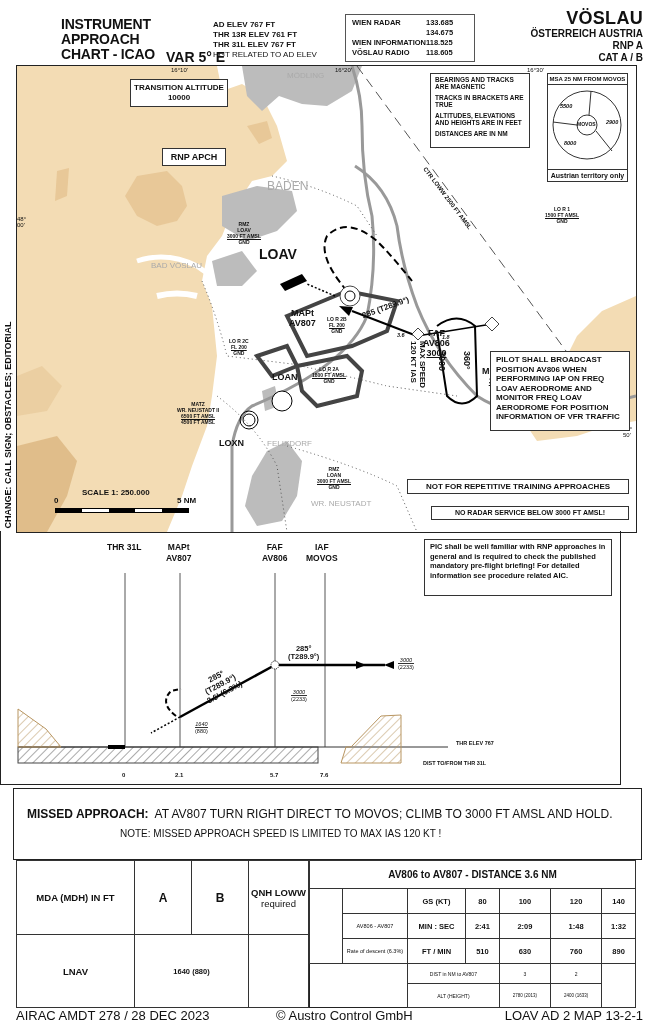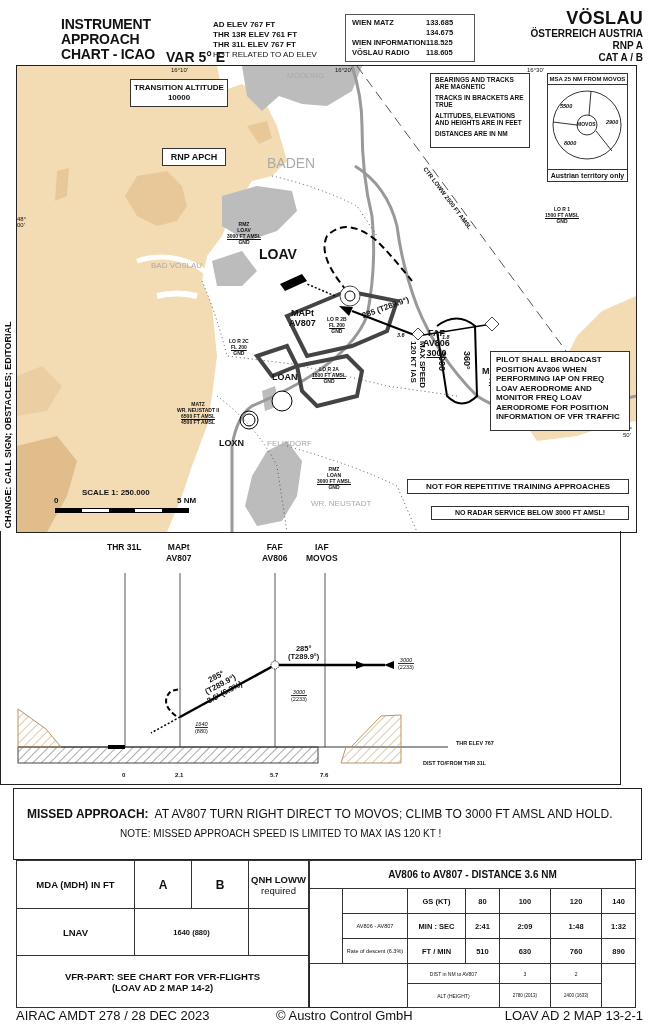--- a/index.html
+++ b/index.html
@@ -38,21 +38,21 @@
   <div>CHART - ICAO</div>
 </div>
 <div class="abs var">VAR 5° E</div>
 <div class="abs elev">
   <div>AD ELEV 767 FT</div>
   <div>THR 13R ELEV 761 FT</div>
   <div>THR 31L ELEV 767 FT</div>
   <div>HGT RELATED TO AD ELEV</div>
 </div>
 <div class="abs freqbox">
-  <span class="row" style="top:3px">WIEN MATZ</span>
+  <span class="row" style="top:3px">WIEN RADAR</span>
     <span class="val" style="top:3px">133.685</span>
   <span class="val" style="top:13px">134.675</span>
   <span class="row" style="top:23px">WIEN INFORMATION</span>
     <span class="val" style="top:23px">118.525</span>
   <span class="row" style="top:33px">VÖSLAU RADIO</span>
     <span class="val" style="top:33px">118.605</span>
 </div>
 <div class="abs ap-name">VÖSLAU</div>
 <div class="abs ap-country">ÖSTERREICH  AUSTRIA</div>
 <div class="abs ap-rnp">
@@ -152,21 +152,21 @@
     <div class="abs" style="left:0;bottom:0;width:100%;font-size:7px;text-align:center;border-top:1px solid #333;padding:2px 0">Austrian territory only</div>
   </div>
 
   <div class="abs small" style="left:154px;top:1px">16°10'</div>
   <div class="abs small" style="left:318px;top:1px">16°20'</div>
   <div class="abs small" style="left:510px;top:1px">16°30'</div>
   <div class="abs small" style="left:0;top:150px;width:14px">48° 00'</div>
   <div class="abs small" style="left:606px;top:360px;width:14px">47° 50'</div>
 
   <div class="abs" style="left:270px;top:5px;font-size:8px;color:#aaa">MÖDLING</div>
-  <div class="abs" style="left:250px;top:89px;font-size:14px;color:#aaa">BADEN</div>
+  <div class="abs" style="left:250px;top:113px;font-size:12px;color:#aaa">BADEN</div>
   <div class="abs" style="left:134px;top:195px;font-size:8px;color:#aaa">BAD VÖSLAU</div>
   <div class="abs" style="left:250px;top:373px;font-size:8px;color:#aaa">FELIXDORF</div>
   <div class="abs" style="left:294px;top:433px;font-size:8px;color:#aaa">WR. NEUSTADT</div>
 
   <div class="abs" style="left:410px;top:100px;font-size:6px;font-weight:bold;transform:rotate(53deg);transform-origin:left top;white-space:nowrap">CTR LOWW 2500 FT AMSL</div>
 
   <div class="abs b" style="left:242px;top:180px;font-size:14px">LOAV</div>
   <div class="abs b" style="left:255px;top:306px;font-size:9px">LOAN</div>
   <div class="abs b" style="left:202px;top:372px;font-size:9px">LOXN</div>
 
@@ -305,20 +305,21 @@
   <div class="abs tiny" style="left:397px;top:126px;text-align:center;font-weight:normal">
       <div style="border-bottom:1px solid #333">3000</div>
       <div style="font-style:normal">(2233)</div>
     </div>
   <div class="abs tiny" style="left:194px;top:190px;text-align:center;font-weight:normal">
       <div style="border-bottom:1px solid #333">1640</div>
       <div style="font-style:normal">(880)</div>
     </div>
   <div class="abs b" style="left:455px;top:209px;font-size:5.5px">THR ELEV 767</div>
   <div class="abs b" style="left:422px;top:229px;font-size:5.5px">DIST TO/FROM THR 31L</div>
+  <div class="abs txtbox" style="left:423px;top:8px;width:188px;height:57px;font-size:7.5px;line-height:9.5px;padding:2px 5px;box-sizing:border-box">PIC shall be well familiar with RNP approaches in general and is required to check the published mandatory pre-flight briefing! For detailed information see procedure related AIC.</div>
 </div>
 
 <div class="abs missed">
   <div class="main"><b>MISSED APPROACH:</b>&nbsp; <span>AT AV807 TURN RIGHT DIRECT TO MOVOS; CLIMB TO 3000 FT AMSL AND HOLD.</span></div>
   <div class="note">NOTE:  MISSED APPROACH SPEED IS LIMITED TO MAX IAS 120 KT !</div>
 </div>
 
 <div class="abs minima">
   <table style="position:absolute;left:0;top:0;width:293px;height:148px;border:1.5px solid #222;font-size:9.5px;font-weight:bold;text-align:center">
     <tbody>
@@ -328,26 +329,20 @@
       <td style="border:1px solid #333;width:54px;font-size:12px">B</td>
       <td style="border:1px solid #333;line-height:11px">
             <div>QNH LOWW</div>
             <div style="font-weight:normal">required</div>
           </td>
     </tr>
     <tr style="height:47px">
       <td style="border:1px solid #333">LNAV</td>
       <td colspan="2" style="border:1px solid #333;font-size:7.5px">1640 (880)</td>
       <td style="border:1px solid #333"></td>
-    </tr>
-    <tr>
-      <td colspan="4" style="border:1px solid #333;line-height:11px">
-            <div>VFR-PART: SEE CHART FOR VFR-FLIGHTS</div>
-            <div>(LOAV AD 2 MAP 14-2)</div>
-          </td>
     </tr>
   </tbody>
     </table>
   <table style="position:absolute;left:293px;top:0;width:327px;height:148px;border:1.5px solid #222;font-size:7.5px;font-weight:bold;text-align:center">
     <tbody>
         <tr style="height:28px">
           <td colspan="7" style="border:1px solid #333;font-size:10px">AV806 to AV807 - DISTANCE 3.6 NM</td>
         </tr>
     <tr style="height:25px">
       <td style="border-left:1px solid #333;width:30px" rowspan="3"></td>

